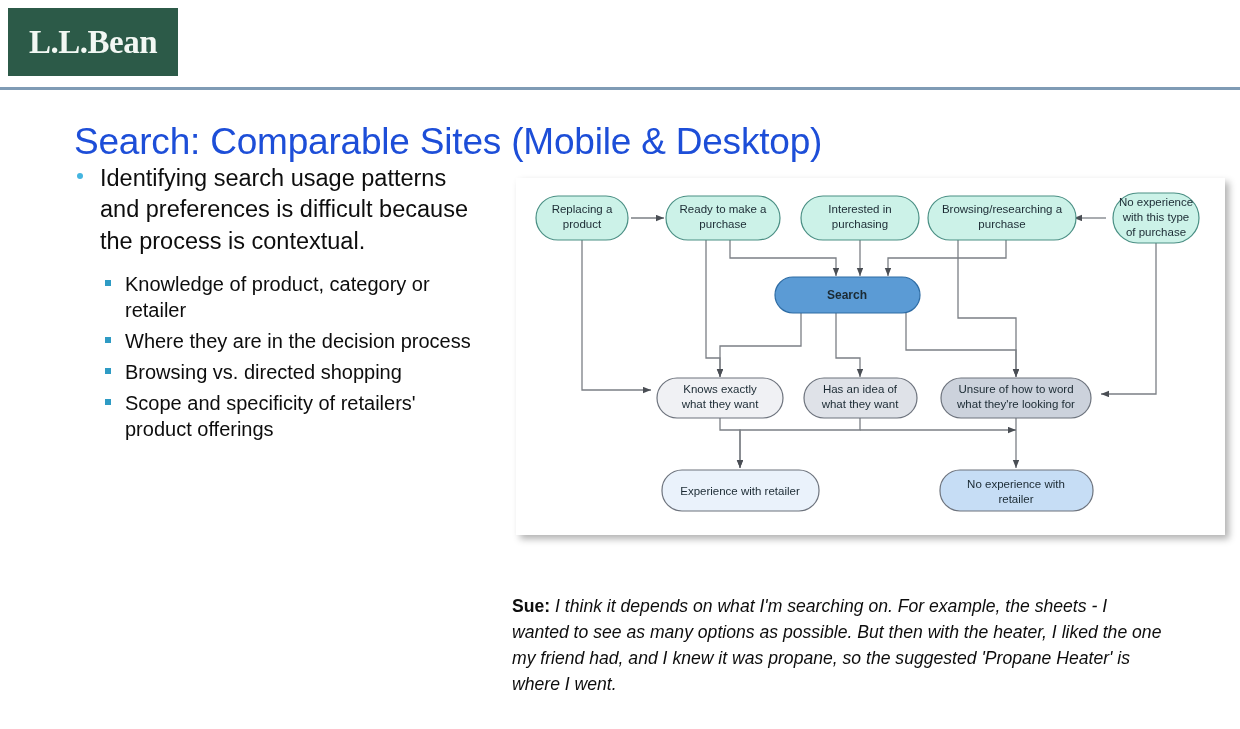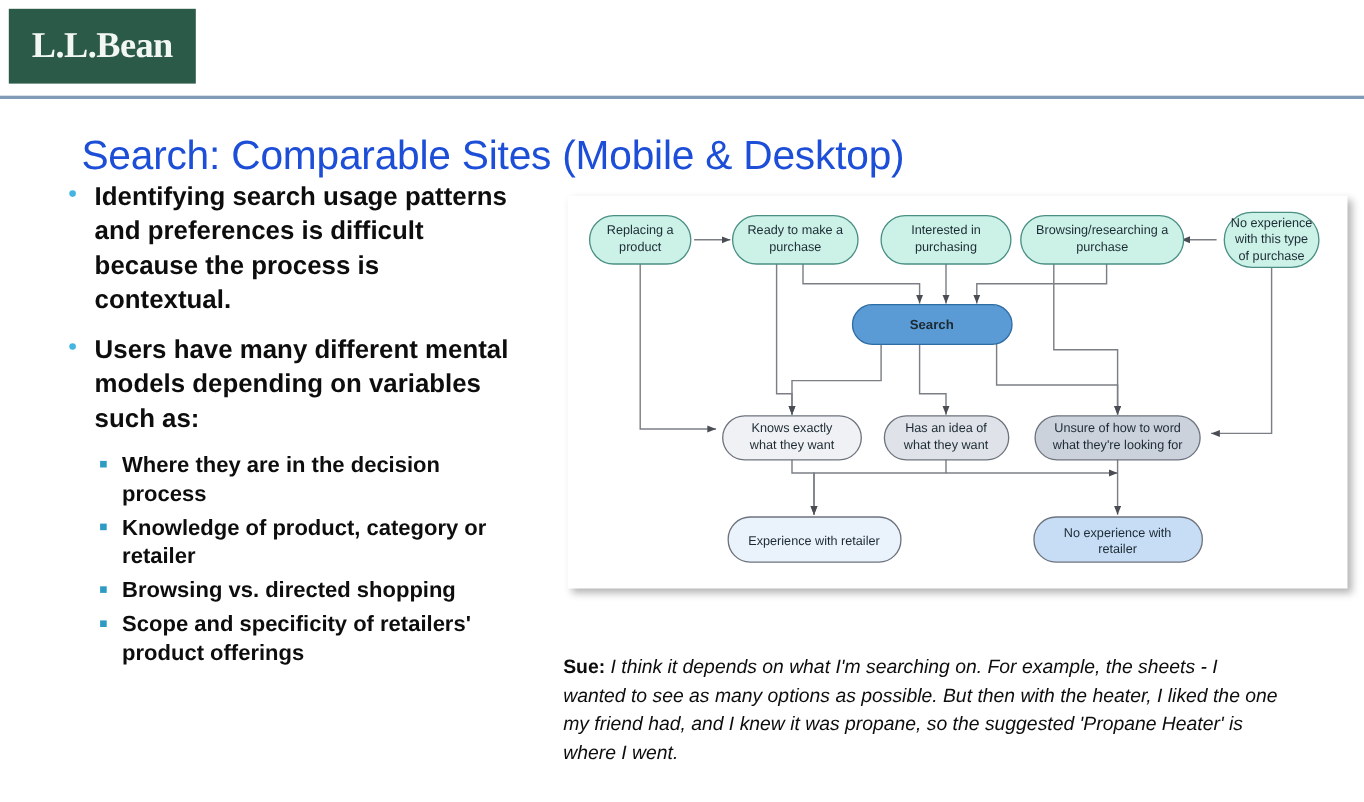--- a/index.html
+++ b/index.html
@@ -37,23 +37,22 @@
     position: absolute; left: 74px; top: 96px;
     font-size: 37px;
     font-weight: 400;
     color: #1d4ed8;
     letter-spacing: -0.2px;
     white-space: nowrap;
   }
 
   
   #bullets {
-    position: absolute; left: 56px; top: 163px;
+    position: absolute; left: 70px; top: 163px;
     width: 410px;
-    font-weight: bold;
   }
   .b1 {
     position: relative;
     padding-left: 30px;
     margin-bottom: 14px;
     font-size: 23.5px;
     line-height: 1.33;
     color: #0d0d0d;
   }
   .b1 .marker {
@@ -114,33 +113,29 @@
 <div id="header-rule"></div>
 <h1 id="page-title">Search: Comparable Sites (Mobile &amp; Desktop)</h1>
 
 <div id="bullets">
 
   <div class="b1">
     <span class="marker"></span>
     <span>Identifying search usage patterns and preferences is difficult because the process is contextual.</span>
   </div>
 
-  <div class="b1">
-    <span class="marker"></span>
-    <span>Users have many different mental models depending on variables such as:</span>
-  </div>
 
   <div id="sublist">
     <div class="b2">
       <span class="marker"></span>
+      <span>Knowledge of product, category or retailer</span>
+    </div>
+    <div class="b2">
+      <span class="marker"></span>
       <span>Where they are in the decision process</span>
-    </div>
-    <div class="b2">
-      <span class="marker"></span>
-      <span>Knowledge of product, category or retailer</span>
     </div>
     <div class="b2">
       <span class="marker"></span>
       <span>Browsing vs. directed shopping</span>
     </div>
     <div class="b2">
       <span class="marker"></span>
       <span>Scope and specificity of retailers' product offerings</span>
     </div>
   </div>

